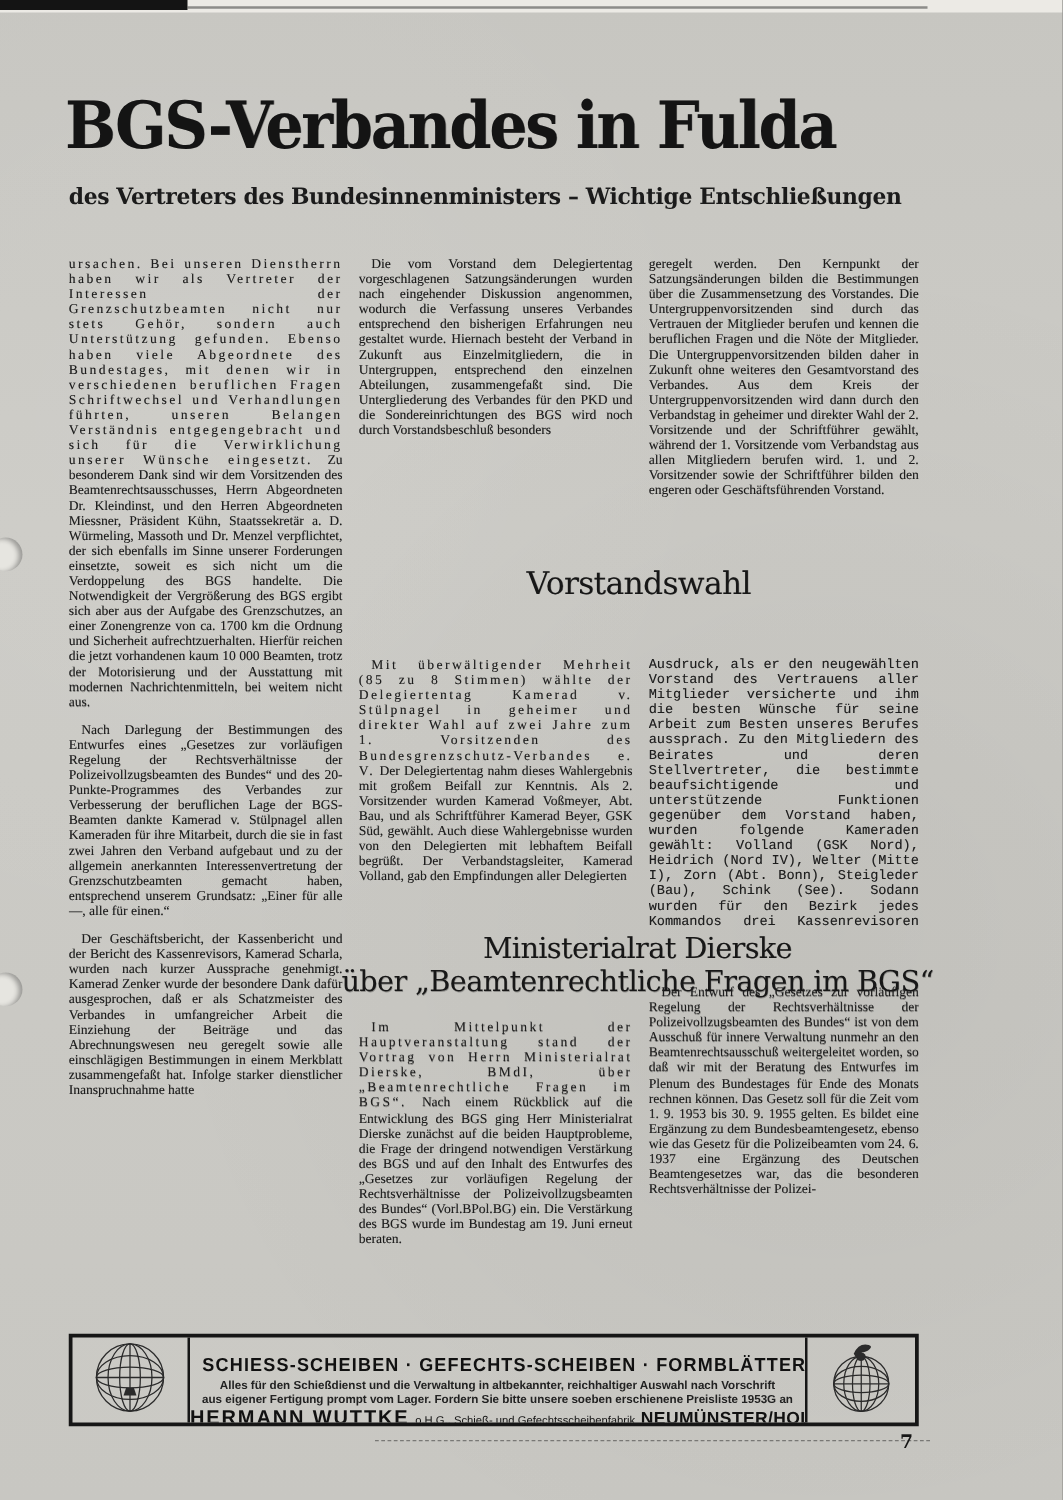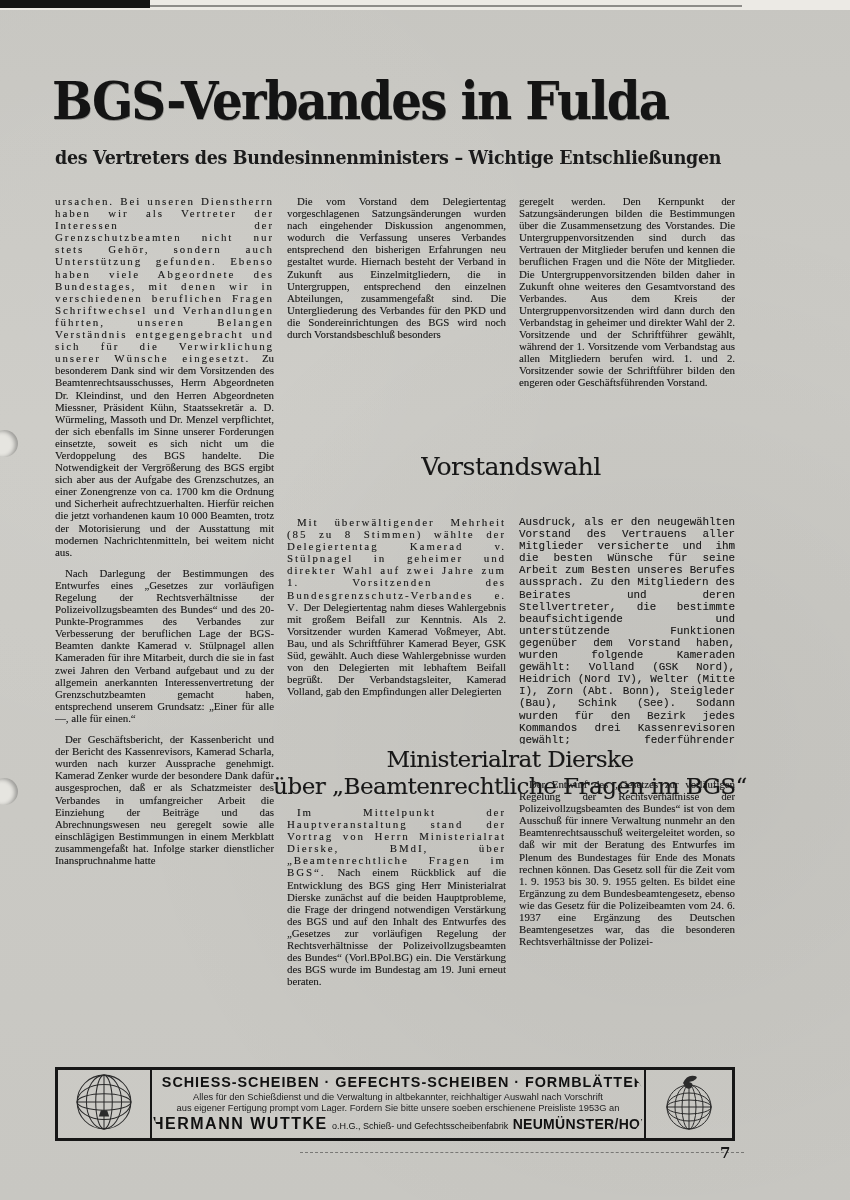--- a/index.html
+++ b/index.html
@@ -31,21 +31,21 @@
     letter-spacing:-0.3px;color:#1b1b1b;white-space:nowrap;
     transform:scaleX(.97);transform-origin:left center;
   }
 
   .col{
     position:absolute;width:219px;
     font-family:"Liberation Serif",serif;font-size:10.8px;line-height:12.1px;
     text-align:justify;color:#1d1d1d;
     text-shadow:0.2px 0.2px 0.3px rgba(25,25,25,.4);
   }
-  .col p{margin:0 0 9px 0;}
+  .col p{margin:10px 0 9px 0;}
   .col p.indent{text-indent:10px;}
   .sperr{letter-spacing:2px;}
   #col1{left:55px;top:195px;height:828px;overflow:hidden;}
   #col2a{left:287px;top:195px;height:254px;overflow:hidden;}
   #col3a{left:519px;top:195px;width:216px;height:254px;overflow:hidden;}
   #col2b{left:287px;top:516px;height:228px;overflow:hidden;}
   #col3b{left:519px;top:516px;width:216px;height:228px;overflow:hidden;font-family:Liberation Mono, monospace;}
   #col2c{left:287px;top:806px;height:212px;overflow:hidden;}
   #col3c{left:519px;top:778px;width:216px;height:230px;overflow:hidden;}
 
@@ -57,27 +57,27 @@
   #heading1{left:287px;top:452px;width:448px;font-size:25px;line-height:29px;letter-spacing:-0.5px;}
   #heading2{left:250px;top:746px;width:520px;font-size:23px;line-height:27px;letter-spacing:-0.5px;}
   .sh-line{white-space:nowrap;}
 
   .ad{
     position:absolute;left:55px;top:1067px;width:680px;height:74px;
     border:3px solid #161616;display:flex;box-sizing:border-box;background:rgba(255,255,255,0.04);
   }
   .ad-left{width:92px;border-right:2px solid #161616;display:flex;align-items:center;justify-content:center;}
   .ad-right{width:86px;border-left:2px solid #161616;display:flex;align-items:center;justify-content:center;}
-  .ad-center{flex:1;text-align:center;padding-top:3px;overflow:hidden;border-radius:29px;}
+  .ad-center{flex:1;text-align:center;padding-top:14px;overflow:hidden;}
   .ad-headline{
     font-family:"Liberation Sans",sans-serif;font-weight:bold;font-size:15px;
     letter-spacing:1px;white-space:nowrap;color:#111;
     transform:scaleX(.96);transform-origin:center;
   }
-  .ad-sub{font-family:"Liberation Sans",sans-serif;font-size:9.3px;color:#222;margin-top:1.5px;white-space:nowrap;}
+  .ad-sub{font-family:"Liberation Sans",sans-serif;font-size:9.3px;color:#222;margin-top:1.5px;white-space:nowrap;font-weight:bold;}
   .ad-company-line{margin-top:2px;white-space:nowrap;font-family:"Liberation Sans",sans-serif;color:#111;}
   .ad-company{font-size:16px;font-weight:bold;letter-spacing:1.5px;}
   .ad-suffix{font-size:9px;font-weight:normal;}
   .ad-city{font-size:14px;font-weight:bold;letter-spacing:0.3px;}
 
   .under-ad-line{position:absolute;left:300px;top:1152px;width:444px;border-top:1.5px dashed rgba(25,25,25,.45);}
   .page-num{
     position:absolute;left:720px;top:1144px;
     font-family:"DejaVu Serif",serif;font-weight:bold;font-size:15px;color:#161616;
   }

